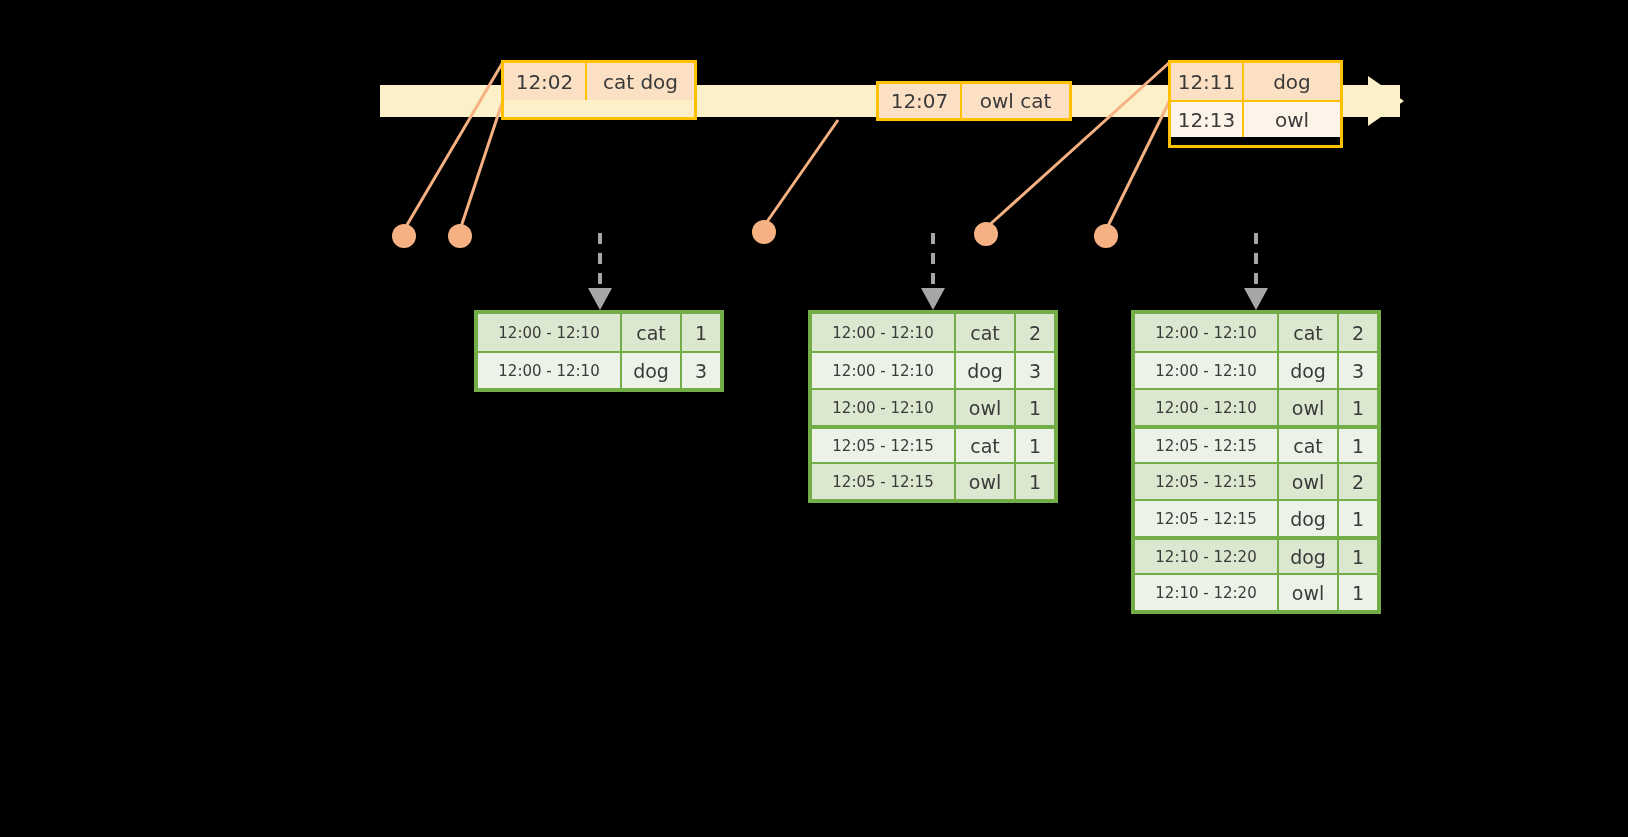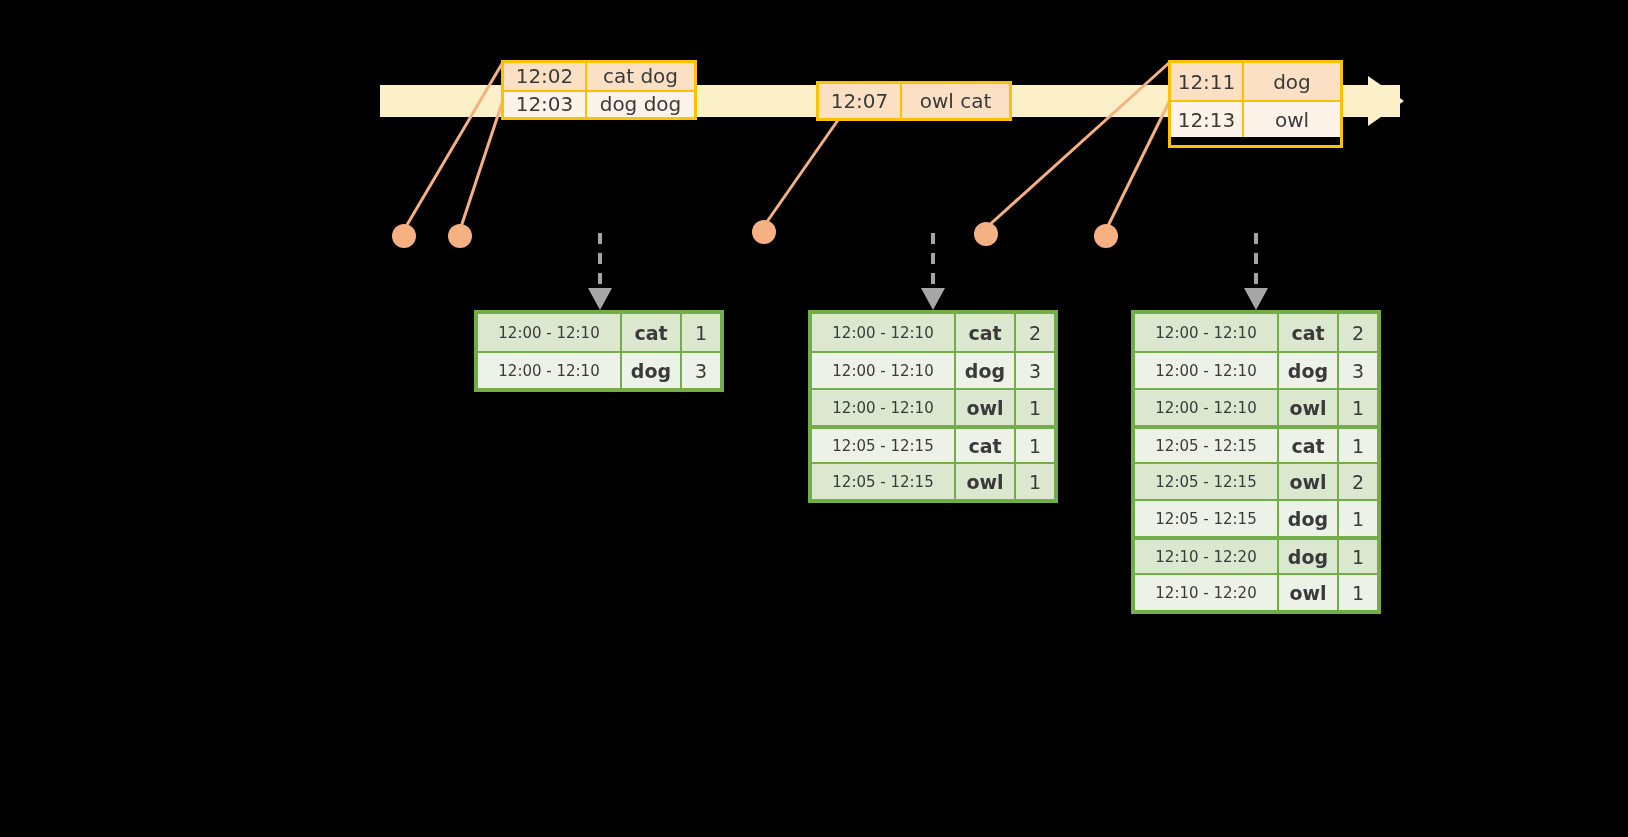--- a/index.html
+++ b/index.html
@@ -23,21 +23,21 @@
   .evt-row.r1{background:#FEF3E8;}
   .evt-time{box-sizing:border-box;border-right:2px solid #FFC000;
      display:flex;align-items:center;justify-content:center;
      font-size:20px;color:#3a3a3a;}
   .evt-val{box-sizing:border-box;display:flex;align-items:center;
      justify-content:center;font-size:20px;color:#3a3a3a;flex:1;}
 
   #evt-a{left:501px;top:60px;width:196px;height:60px;}
   #evt-a .evt-row{height:37px;}
   #evt-a .evt-time{width:83px;}
-  #evt-b{left:816px;top:81px;width:196px;height:40px;}
+  #evt-b{left:876px;top:81px;width:196px;height:40px;}
   #evt-b .evt-row{height:34px;}
   #evt-b .evt-time{width:83px;}
   #evt-c{left:1168px;top:60px;width:175px;height:88px;}
   #evt-c .evt-row{height:37px;}
   #evt-c .evt-time{width:73px;}
 
   
   .dot{position:absolute;width:24px;height:24px;border-radius:50%;
        background:#F6B183;z-index:5;}
 
@@ -48,21 +48,21 @@
   .grow.sep{border-top:4px solid #72AD47;}
   .grow.norm{border-top:2px solid #72AD47;}
   .grow.first{border-top:none;}
   .grow.shade0{background:#DCE7D0;}
   .grow.shade1{background:#EDF2E8;}
   .gc-win{box-sizing:border-box;border-right:2px solid #72AD47;
      display:flex;align-items:center;justify-content:center;
      font-size:15px;color:#3a3a3a;}
   .gc-key{box-sizing:border-box;border-right:2px solid #72AD47;
      display:flex;align-items:center;justify-content:center;
-     font-size:19px;color:#3a3a3a;font-weight:bold;}
+     font-size:19px;color:#3a3a3a;}
   .gc-cnt{box-sizing:border-box;display:flex;align-items:center;
      justify-content:center;font-size:19px;color:#3a3a3a;}
 
   #tbl-1{left:474px;top:310px;width:250px;}
   #tbl-1 .grow{height:37px;} #tbl-1 .gc-win{width:144px;}
   #tbl-1 .gc-key{width:60px;} #tbl-1 .gc-cnt{width:38px;}
 
   #tbl-2{left:808px;top:310px;width:250px;}
   #tbl-2 .grow{height:37px;} #tbl-2 .gc-win{width:144px;}
   #tbl-2 .gc-key{width:60px;} #tbl-2 .gc-cnt{width:38px;}
@@ -101,24 +101,20 @@
       <polygon points="1244,288 1268,288 1256,310"></polygon>
     </g>
   </svg>
 
   <div class="evt" id="evt-a">
     <div class="evt-row r0">
       <div class="gc"></div>
       <div class="evt-time">12:02</div>
       <div class="evt-val">cat dog</div>
     </div>
-    <div class="evt-row r1">
-      <div class="evt-time">12:03</div>
-      <div class="evt-val">dog dog</div>
-    </div>
   </div>
 
   <div class="evt" id="evt-b">
     <div class="evt-row r0">
       <div class="evt-time">12:07</div>
       <div class="evt-val">owl cat</div>
     </div>
   </div>
 
   <div class="evt" id="evt-c">

